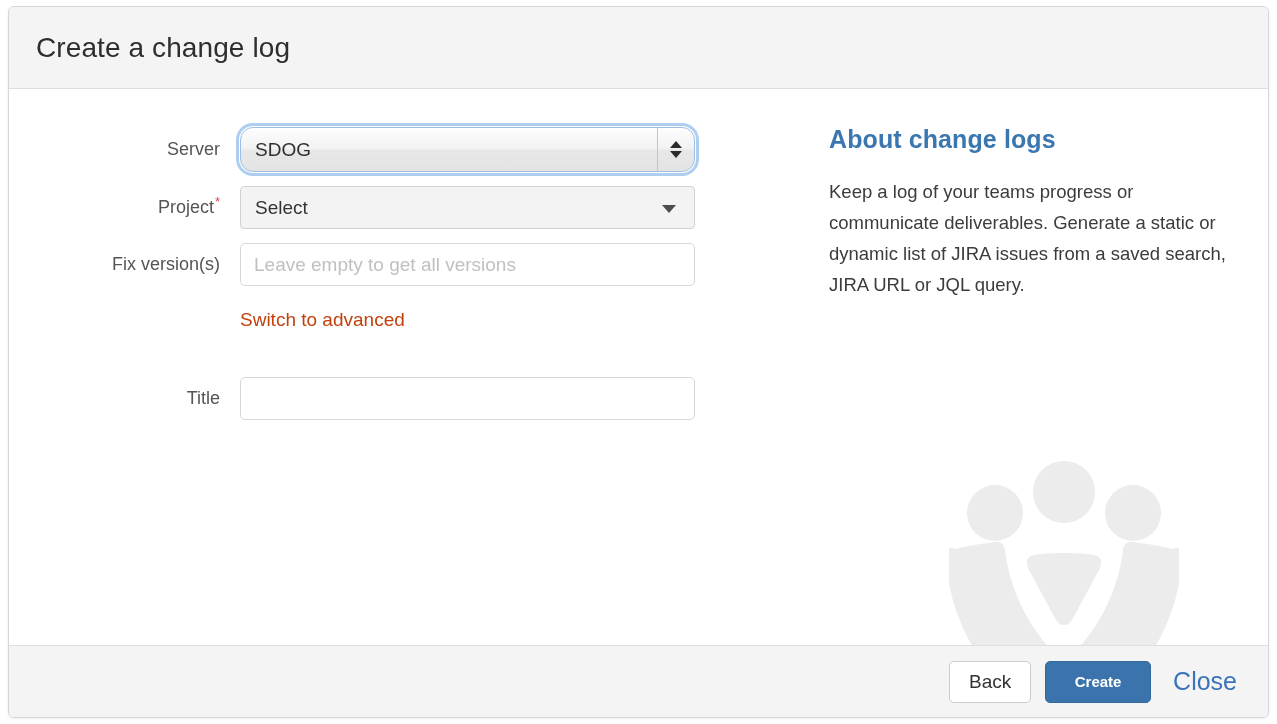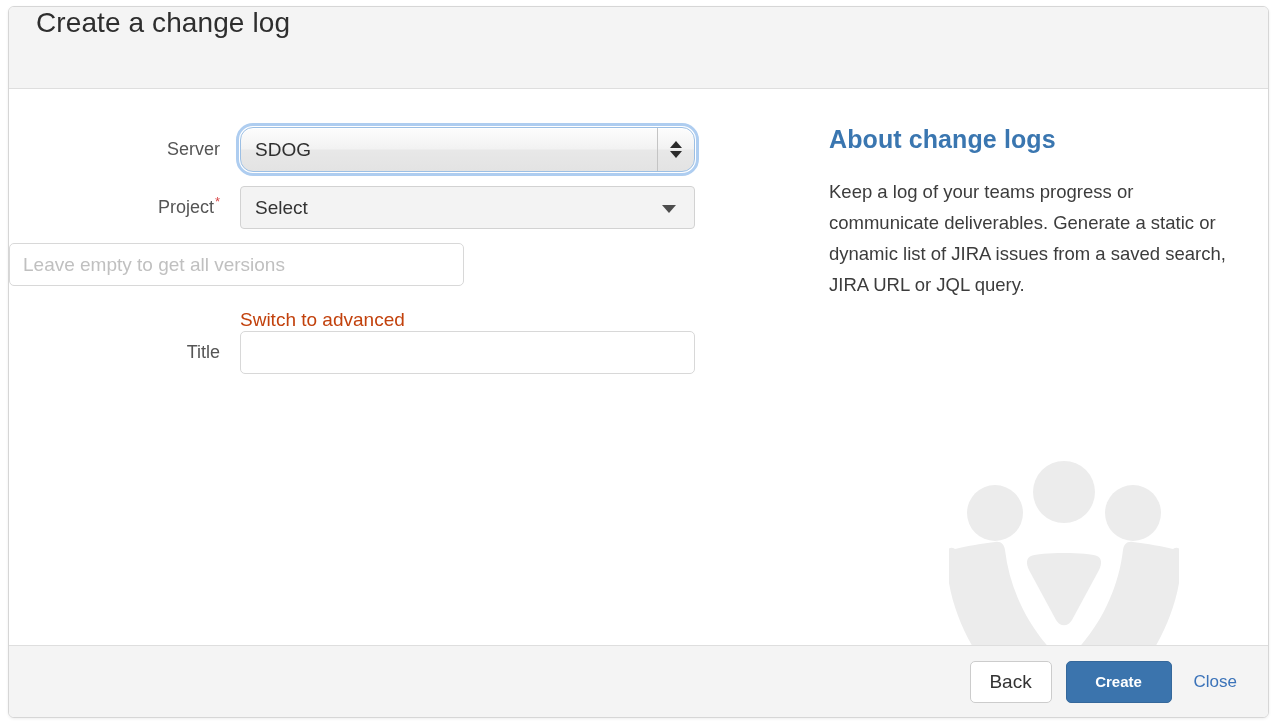--- a/index.html
+++ b/index.html
@@ -32,21 +32,21 @@
   }
 
   
   .dialog-header {
     height: 82px;
     flex: 0 0 82px;
     background: #f4f4f4;
     border-bottom: 1px solid #dedede;
     box-sizing: border-box;
     display: flex;
-    align-items: flex-start;
+    align-items: center;
     padding-left: 27px;
   }
   .dialog-title {
     font-size: 28px;
     color: #2e2e2e;
     font-weight: 400;
     letter-spacing: 0.1px;
   }
 
   
@@ -217,21 +217,21 @@
     width: 231px;
     flex: 0 0 231px;
   }
   .advanced-link {
     font-size: 19px;
     color: #c2410c;
     cursor: pointer;
     text-decoration: none;
   }
 
-  .title-row { }
+  .title-row { margin-top: 46px; }
 
   
   .info-heading {
     font-size: 25px;
     font-weight: bold;
     color: #3a76b0;
     margin: 0 0 22px 0;
     letter-spacing: 0.1px;
   }
   .info-text {
@@ -278,21 +278,21 @@
     border-radius: 5px;
     font-size: 15px;
     font-weight: bold;
     color: #ffffff;
     font-family: "Liberation Sans", sans-serif;
     cursor: pointer;
   }
   .btn-link {
     background: none;
     border: none;
-    font-size: 17px;
+    font-size: 25px;
     color: #3b73b9;
     font-family: "Liberation Sans", sans-serif;
     cursor: pointer;
     padding: 0 4px;
     margin-left: 4px;
   }
 </style>
 </head>
 <body>
 
@@ -340,20 +340,21 @@
         </div>
         <div class="control-wrap">
           <div class="select-flat">
             <span class="value">Select</span>
             <span class="chev"></span>
           </div>
         </div>
       </div>
 
       <div class="field-row">
+        <div class="field-label">Fix version(s)</div>
         <div class="control-wrap">
           <input class="text-input" type="text" placeholder="Leave empty to get all versions" style="">
         </div>
       </div>
 
       <div class="link-row">
         <div class="spacer"></div>
         <a class="advanced-link" href="#">Switch to advanced</a>
       </div>
 

